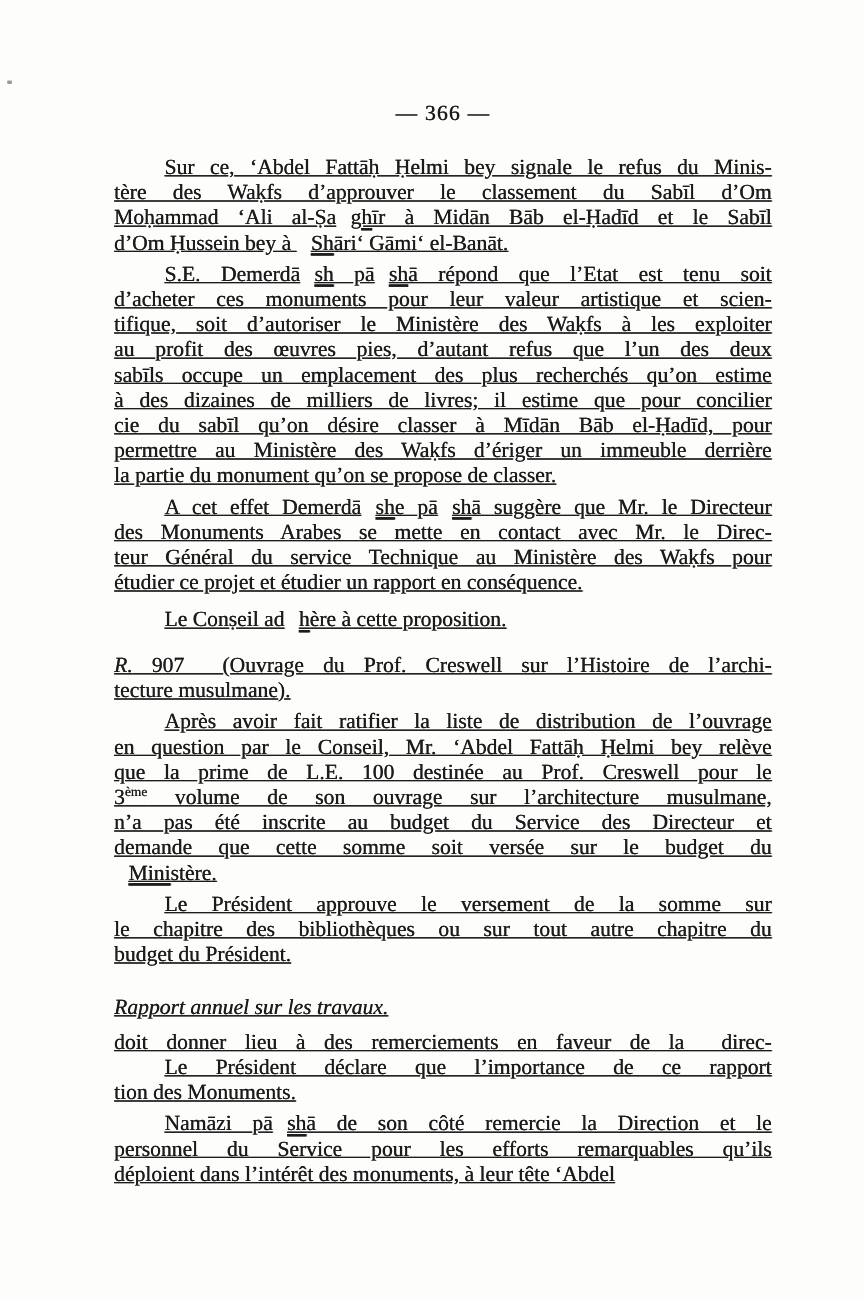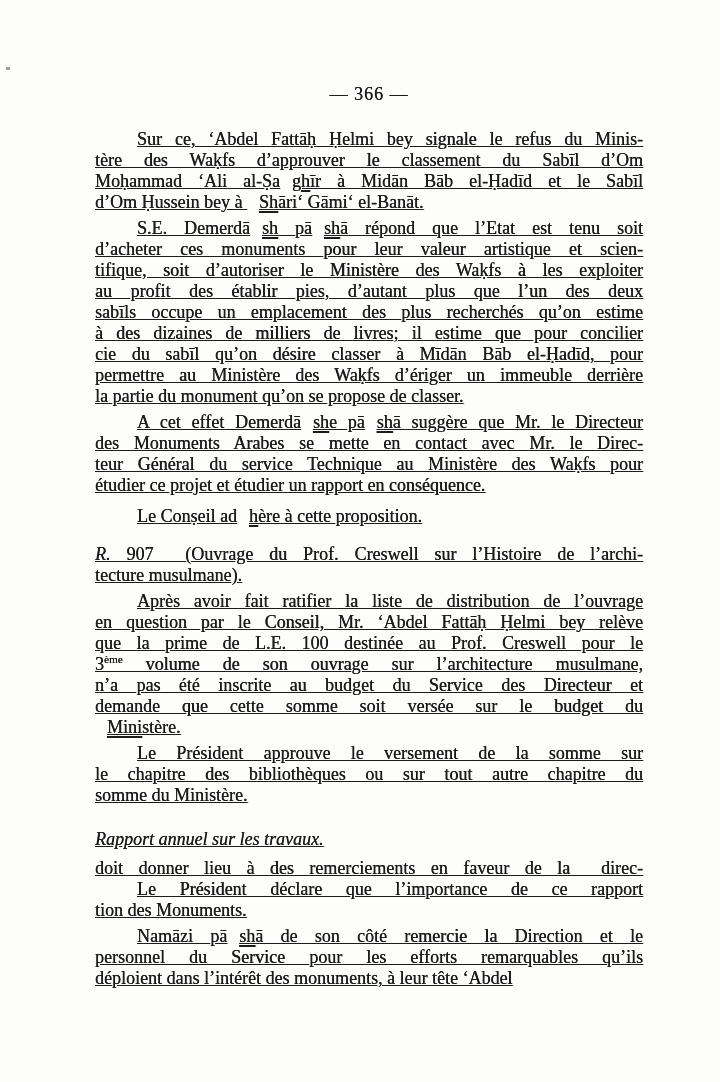--- a/index.html
+++ b/index.html
@@ -70,21 +70,21 @@
         <div class="para body">
           <div class="line first">Sur ce, ‘Abdel Fattāḥ Ḥelmi bey signale le refus du Minis-</div>
           <div class="line">tère des Waḳfs d’approuver le classement du Sabīl d’Om</div>
           <div class="line">Moḥammad ‘Ali al-Ṣa<u>gh</u>īr à Midān Bāb el-Ḥadīd et le Sabīl</div>
           <div class="line last">d’Om Ḥussein bey à <u>Sh</u>āri‘ Gāmi‘ el-Banāt.</div>
         </div>
         <div class="para body">
           <div class="line first">S.E. Demerdā<u>sh</u> pā<u>sh</u>ā répond que l’Etat est tenu soit</div>
           <div class="line">d’acheter ces monuments pour leur valeur artistique et scien-</div>
           <div class="line">tifique, soit d’autoriser le Ministère des Waḳfs à les exploiter</div>
-          <div class="line">au profit des établir pies, d’autant plus que l’un des deux</div>
+          <div class="line">au profit des œuvres pies, d’autant refus que l’un des deux</div>
           <div class="line">sabīls occupe un emplacement des plus recherchés qu’on estime</div>
           <div class="line">à des dizaines de milliers de livres; il estime que pour concilier</div>
           <div class="line">cie du sabīl qu’on désire classer à Mīdān Bāb el-Ḥadīd, pour</div>
           <div class="line">permettre au Ministère des Waḳfs d’ériger un immeuble derrière</div>
           <div class="line last">la partie du monument qu’on se propose de classer.</div>
         </div>
         <div class="para body">
           <div class="line first">A cet effet Demerdā<u>sh</u>e pā<u>sh</u>ā suggère que Mr. le Directeur</div>
           <div class="line">des Monuments Arabes se mette en contact avec Mr. le Direc-</div>
           <div class="line">teur Général du service Technique au Ministère des Waḳfs pour</div>
@@ -102,21 +102,21 @@
           <div class="line">en question par le Conseil, Mr. ‘Abdel Fattāḥ Ḥelmi bey relève</div>
           <div class="line">que la prime de L.E. 100 destinée au Prof. Creswell pour le</div>
           <div class="line">3<sup>ème</sup> volume de son ouvrage sur l’architecture musulmane,</div>
           <div class="line">n’a pas été inscrite au budget du Service des Directeur et</div>
           <div class="line">demande que cette somme soit versée sur le budget du</div>
           <div class="line last"><u>Mini</u>stère.</div>
         </div>
         <div class="para body">
           <div class="line first">Le Président approuve le versement de la somme sur</div>
           <div class="line">le chapitre des bibliothèques ou sur tout autre chapitre du</div>
-          <div class="line last">somme du Ministère.</div>
+          <div class="line last">budget du Président.</div>
         </div>
         <div class="para italic-heading">
           <div class="line last">Rapport annuel sur les travaux.</div>
         </div>
         <div class="para body">
           <div class="line">doit donner lieu à des remerciements en faveur de la &nbsp;direc-</div>
           <div class="line first">Le Président déclare que l’importance de ce rapport</div>
           <div class="line last">tion des Monuments.</div>
         </div>
         <div class="para body">

